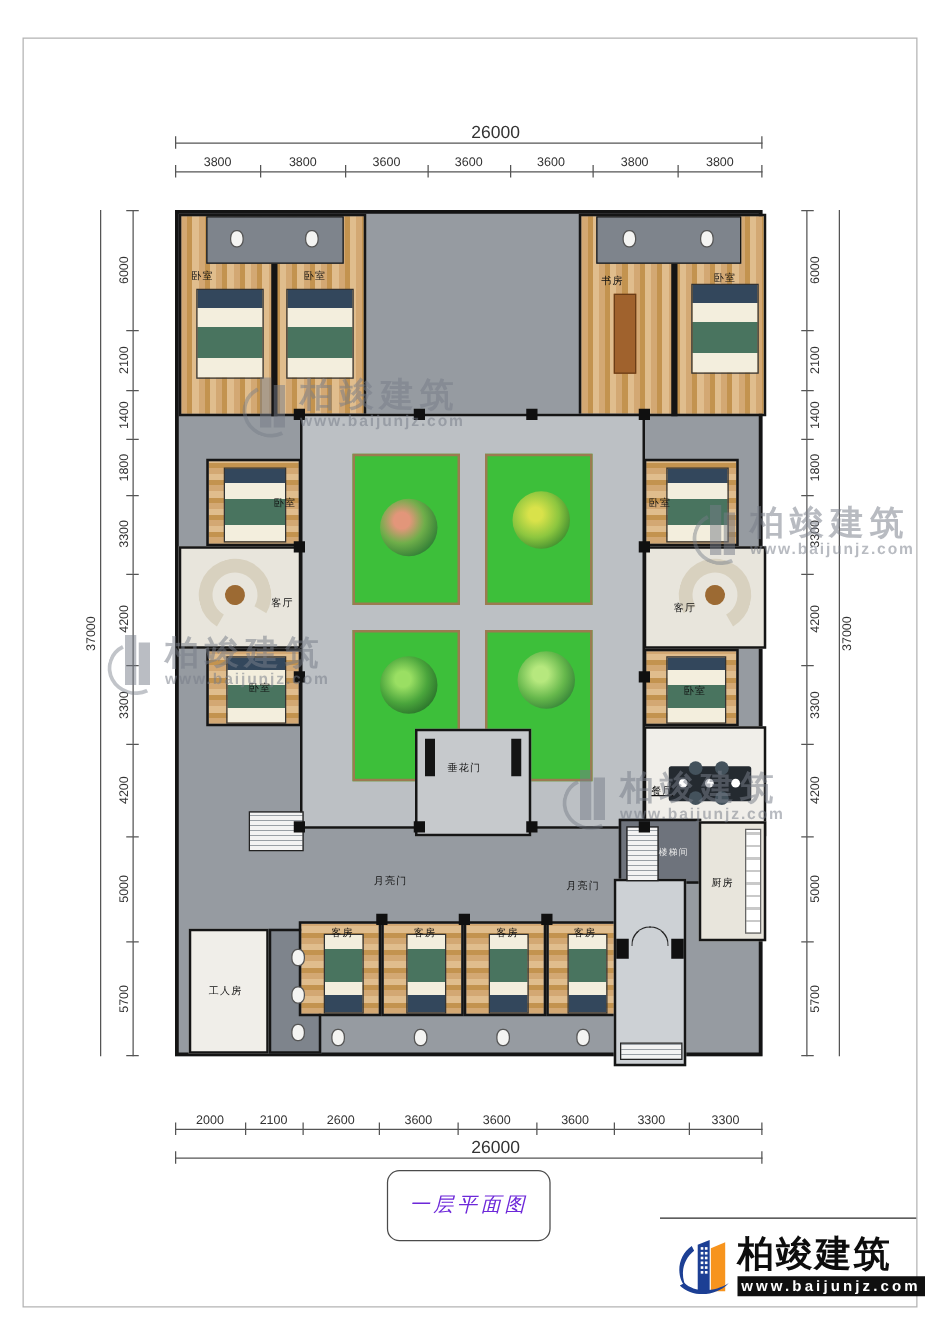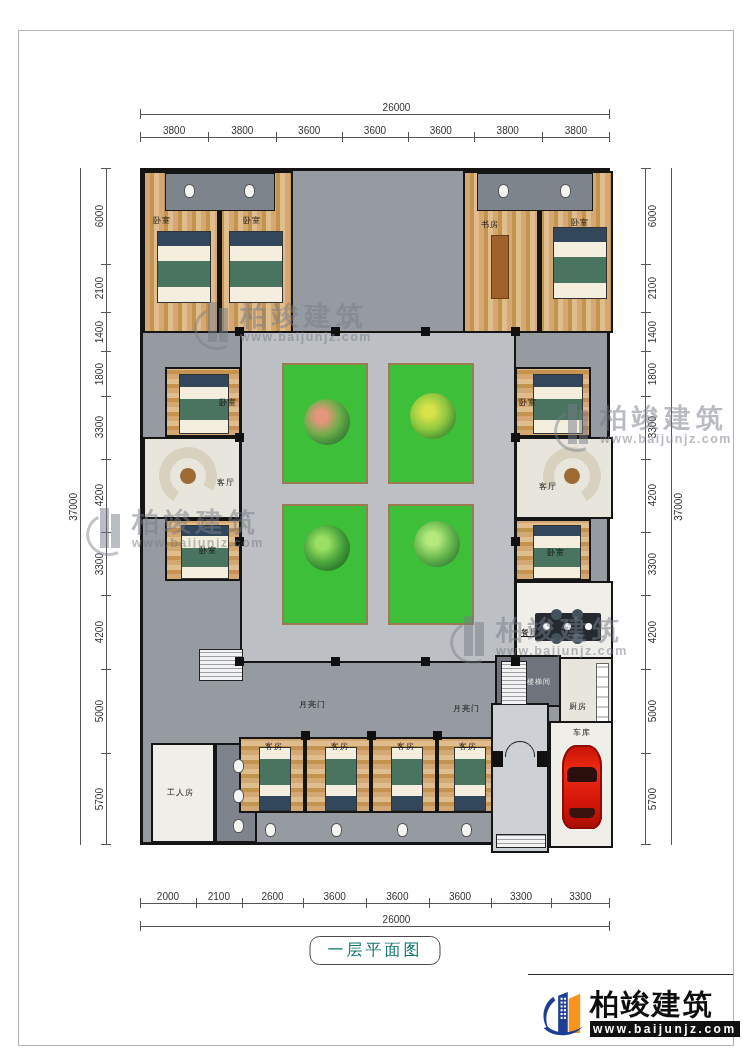--- a/index.html
+++ b/index.html
@@ -3,21 +3,21 @@
 <meta charset="utf-8">
 <style>
   html,body{margin:0;padding:0;background:#fff;}
   .page{position:relative;width:750px;height:1061px;background:#fff;overflow:hidden;
         font-family:"Liberation Sans",sans-serif;color:#222;}
   .frame{position:absolute;left:18px;top:30px;width:714px;height:1014px;border:1px solid #b3b3b3;}
 
   
   .dimh{position:absolute;left:140px;width:470px;}
   .dtotal{position:relative;height:17px;border-bottom:1px solid #555;text-align:center;}
-  .dtotal span{font-size:10px;color:#333;line-height:16px;margin-left:43px;}
+  .dtotal span{font-size:14px;color:#333;line-height:16px;margin-left:43px;}
   .dtotal::before,.dtotal::after{content:'';position:absolute;bottom:-5px;width:1px;height:10px;background:#555;}
   .dtotal::before{left:0;} .dtotal::after{right:0;}
   .drow{display:flex;height:17px;margin-top:5px;border-bottom:1px solid #555;}
   .dseg{position:relative;display:flex;align-items:flex-end;justify-content:center;}
   .dseg span{font-size:10px;color:#333;margin-bottom:1px;}
   .dseg::before{content:'';position:absolute;left:0;bottom:-5px;width:1px;height:10px;background:#555;}
   .dseg:last-child::after{content:'';position:absolute;right:0;bottom:-5px;width:1px;height:10px;background:#555;}
   .dimv{position:absolute;top:168px;height:677px;display:flex;}
   .vtotal{position:relative;width:22px;border-right:1px solid #555;display:flex;align-items:center;justify-content:flex-end;}
   .vcol{display:flex;flex-direction:column;width:26px;}
@@ -78,21 +78,21 @@
   .wm{position:absolute;display:flex;align-items:center;gap:8px;color:rgba(118,124,136,.52);z-index:9;pointer-events:none;}
   .wm-ico{position:relative;width:36px;height:46px;flex:0 0 auto;}
   .wm-ico i{position:absolute;background:rgba(118,124,136,.5);}
   .wm-ico .a{left:12px;top:2px;width:9px;height:40px;}
   .wm-ico .b{left:23px;top:8px;width:9px;height:34px;}
   .wm-ico .c{left:-2px;top:8px;width:38px;height:36px;background:none;border:3px solid rgba(118,124,136,.45);
              border-radius:50%;border-top-color:transparent;border-right-color:transparent;transform:rotate(18deg);}
   .wm-brand{font-size:27px;font-weight:bold;letter-spacing:5px;line-height:1.05;}
   .wm-url{font-size:12.5px;letter-spacing:1.5px;font-weight:bold;}
   .titleblk{position:absolute;left:50%;top:936px;transform:translateX(-50%);border:1.5px solid #4a4a4a;
-            border-radius:10px;padding:3px 17px;font-size:16px;letter-spacing:3px;color:#0f766e;z-index:9;}
+            border-radius:10px;padding:17px 17px;font-size:16px;letter-spacing:3px;color:#6d28d9;z-index:9;font-style:italic;}
   .logo-line{position:absolute;left:528px;top:974px;width:205px;border-top:1px solid #2a2a2a;}
   .logo{position:absolute;left:540px;top:988px;display:flex;align-items:center;gap:6px;z-index:9;}
   .logo-txt{display:flex;flex-direction:column;}
   .logo-brand{font-size:29px;font-weight:bold;color:#0d0d0d;letter-spacing:2px;line-height:1.05;}
   .logo-url{background:#101010;color:#fff;font-size:12px;font-weight:bold;letter-spacing:2.5px;
             text-align:center;padding:1px 3px;margin-top:2px;}
 </style>
 </head>
 <body>
 
@@ -295,20 +295,25 @@
         <div class="lawn"></div>
         <div class="lawn"></div>
         <div class="lawn"></div>
       </div>
       <div class="tree t1" style="left:62px;top:66px;"></div>
       <div class="tree t2" style="left:168px;top:60px;"></div>
       <div class="tree t3" style="left:62px;top:192px;"></div>
       <div class="tree t4" style="left:172px;top:188px;"></div>
     </div>
 
+    <div class="rm" style="left:189px;top:412px;width:93px;height:86px;background:#c6c9cc;">
+      <div class="wall" style="left:6px;top:6px;width:8px;height:30px;"></div>
+      <div class="wall" style="right:6px;top:6px;width:8px;height:30px;"></div>
+      <span class="lbl" style="left:24px;top:24px;">垂花门</span>
+    </div>
 
     <div class="stairs" style="left:56px;top:478px;width:42px;height:30px;"></div>
     <span class="lbl" style="left:156px;top:528px;">月亮门</span>
     <span class="lbl" style="left:310px;top:532px;">月亮门</span>
     <div class="rm" style="left:352px;top:484px;width:66px;height:52px;background:#6e737c;">
       <div class="stairs" style="left:4px;top:4px;width:24px;height:42px;"></div>
       <span class="lbl" style="left:30px;top:20px;color:#e8e8e8;font-size:7px;">楼梯间</span>
     </div>
     <div class="rm whitef" style="left:8px;top:572px;width:64px;height:100px;">
       <span class="lbl" style="left:14px;top:42px;">工人房</span>
@@ -345,24 +350,20 @@
     <div class="fix" style="left:318px;top:652px;"></div>
 
     <div class="rm" style="left:348px;top:532px;width:58px;height:150px;background:#cdd1d5;">
       <div class="gpost" style="left:0;top:46px;width:10px;height:16px;"></div>
       <div class="gpost" style="right:0;top:46px;width:10px;height:16px;"></div>
       <div style="position:absolute;left:12px;top:36px;width:15px;height:15px;border-left:1.5px solid #222;border-top:1.5px solid #222;border-top-left-radius:15px;"></div>
       <div style="position:absolute;right:12px;top:36px;width:15px;height:15px;border-right:1.5px solid #222;border-top:1.5px solid #222;border-top-right-radius:15px;"></div>
       <div class="stairs" style="left:3px;bottom:3px;width:48px;height:12px;"></div>
     </div>
 
-    <div class="rm whitef" style="left:406px;top:550px;width:64px;height:127px;">
-      <span class="lbl" style="left:22px;top:4px;">车库</span>
-      <div class="car" style="left:11px;top:22px;"></div>
-    </div>
 
     <div class="colm" style="left:92px;top:156px;"></div>
     <div class="colm" style="left:188px;top:156px;"></div>
     <div class="colm" style="left:278px;top:156px;"></div>
     <div class="colm" style="left:368px;top:156px;"></div>
     <div class="colm" style="left:92px;top:262px;"></div>
     <div class="colm" style="left:92px;top:366px;"></div>
     <div class="colm" style="left:368px;top:262px;"></div>
     <div class="colm" style="left:368px;top:366px;"></div>
     <div class="colm" style="left:92px;top:486px;"></div>

